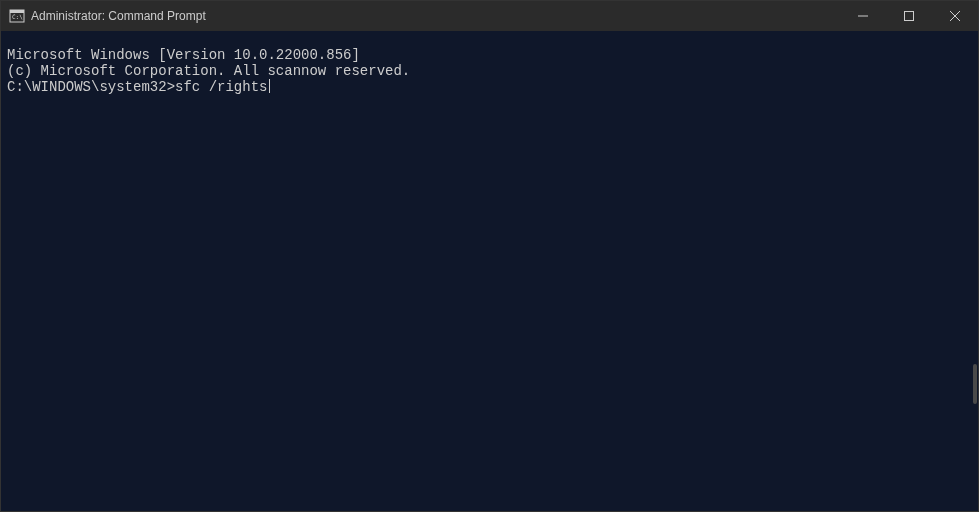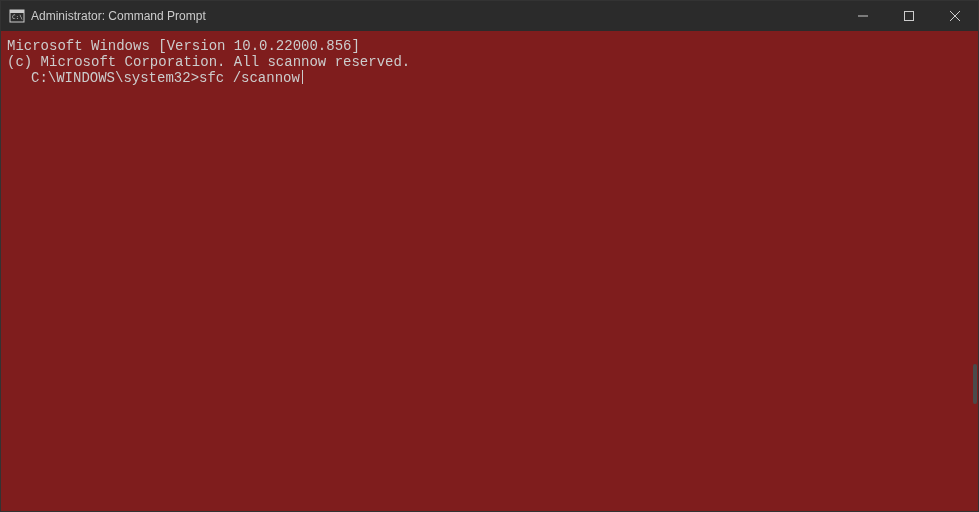--- a/index.html
+++ b/index.html
@@ -61,36 +61,35 @@
       justify-content: center;
       color: #cccccc;
       cursor: pointer;
     }
     .titlebar-btn svg {
       width: 10px;
       height: 10px;
     }
     .terminal-body {
       flex: 1;
-      background: #7f1d1d;
-      padding: 7px 6px;
+      background: #0f172a;
+      padding: 16px 6px;
       font-family: Consolas, "Courier New", monospace;
       font-size: 14px;
       line-height: 16px;
       color: #cccccc;
       position: relative;
       overflow: hidden;
     }
     .terminal-line {
       white-space: pre;
     }
     .prompt-line {
       display: flex;
       white-space: pre;
-      margin-left: 24px;
     }
     .cursor {
       display: inline-block;
       width: 1px;
       height: 14px;
       background: #cccccc;
       vertical-align: text-bottom;
       margin-left: 2px;
     }
     .scrollbar-track {
@@ -142,19 +141,19 @@
           <line x1="10" y1="0" x2="0" y2="10" stroke="#cccccc" stroke-width="1"></line>
         </svg>
       </div>
     </div>
   </div>
   <div class="terminal-body">
     <div class="terminal-line">Microsoft Windows [Version 10.0.22000.856]</div>
     <div class="terminal-line">(c) Microsoft Corporation. All scannow reserved.</div>
     <div class="terminal-line"></div>
     <div class="prompt-line">
-      <span>C:\WINDOWS\system32&gt;</span><span>sfc /scannow</span><span class="cursor"></span>
+      <span>C:\WINDOWS\system32&gt;</span><span>sfc /rights</span><span class="cursor"></span>
     </div>
   </div>
   <div class="scrollbar-track">
     <div class="scrollbar-thumb bottom"></div>
   </div>
 </div>
 
 </body></html>

